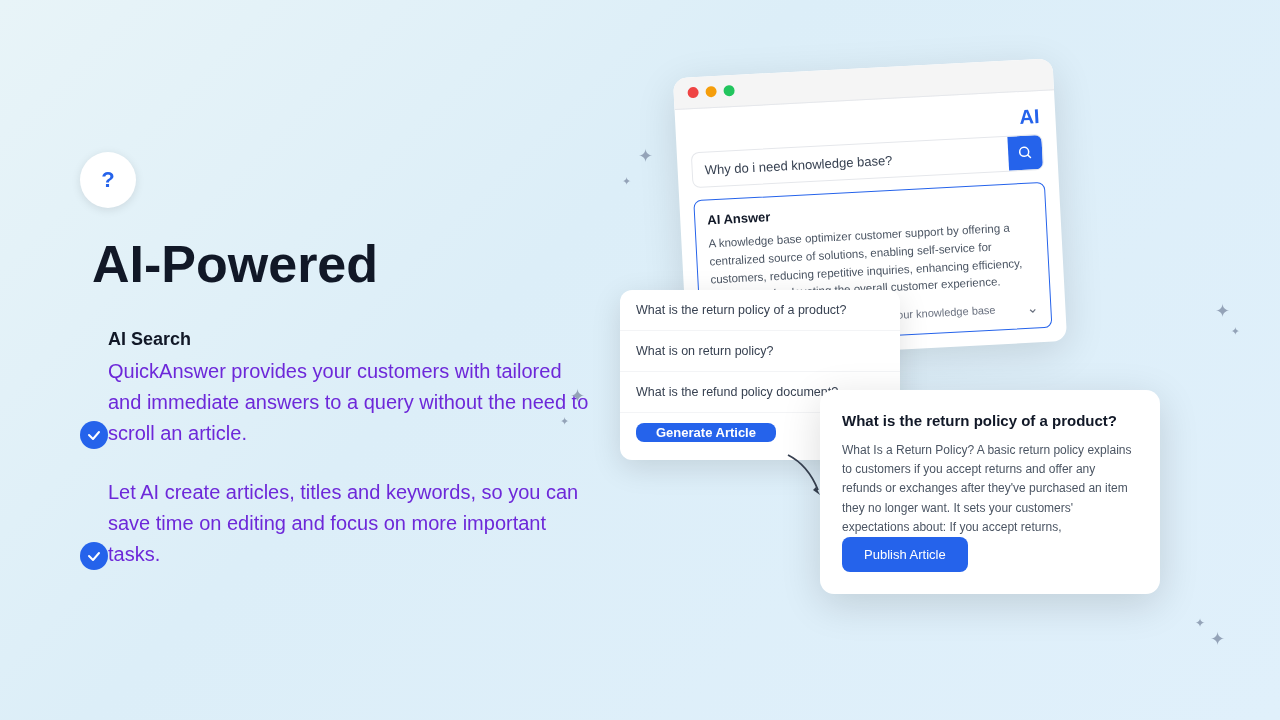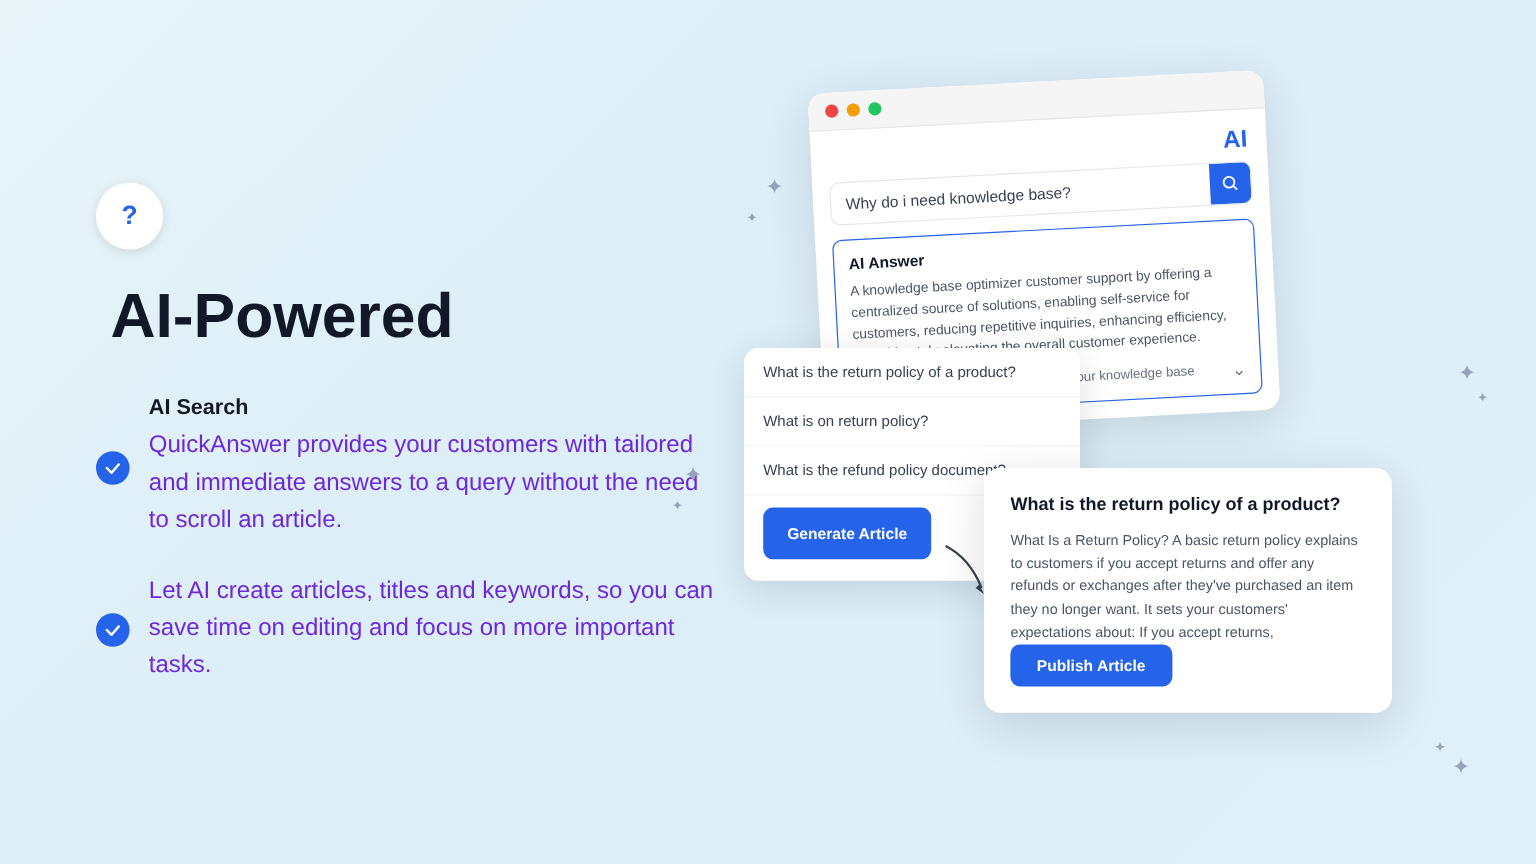--- a/index.html
+++ b/index.html
@@ -48,22 +48,21 @@
       font-size: 52px;
       font-weight: 900;
       color: #111827;
       line-height: 1.1;
       margin-bottom: 36px;
       margin-left: 12px;
     }
 
     .feature-item {
       display: flex;
-      align-items: center;
-      gap: 16px;
+      align-items: flex-end;
       margin-bottom: 28px;
     }
 
     .check-icon {
       width: 28px;
       height: 28px;
       border-radius: 50%;
       background: #2563eb;
       display: flex;
       align-items: center;
@@ -225,21 +224,21 @@
     }
 
     .suggestion-item:last-child { border-bottom: none; }
 
     .generate-btn {
       margin: 10px 16px 14px;
       background: #2563eb;
       color: white;
       border: none;
       border-radius: 8px;
-      padding: 14px 20px;
+      padding: 2px 20px;
       font-size: 13px;
       font-weight: 600;
       cursor: pointer;
       display: inline-block;
     }
 
     
     .article-card {
       position: absolute;
       top: 390px;
@@ -264,21 +263,21 @@
       line-height: 1.6;
     }
 
     .publish-btn {
       background: #2563eb;
       color: white;
       border: none;
       border-radius: 8px;
       padding: 10px 22px;
       font-size: 13px;
-      font-weight: 700;
+      font-weight: 400;
       cursor: pointer;
     }
 
     
     .sparkle {
       position: absolute;
       color: #94a3b8;
       font-size: 18px;
       pointer-events: none;
     }

